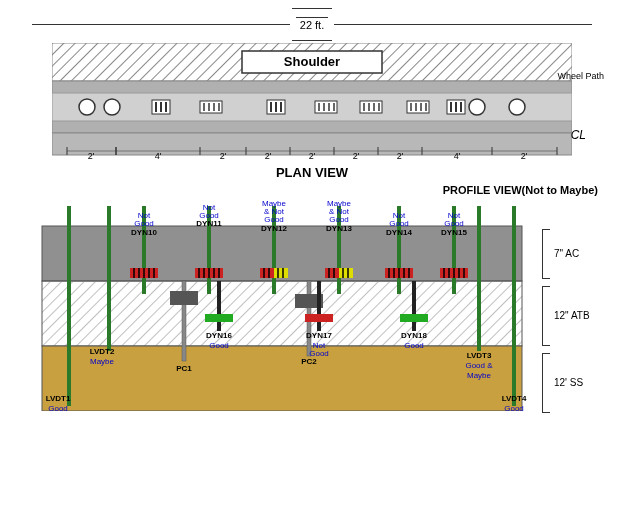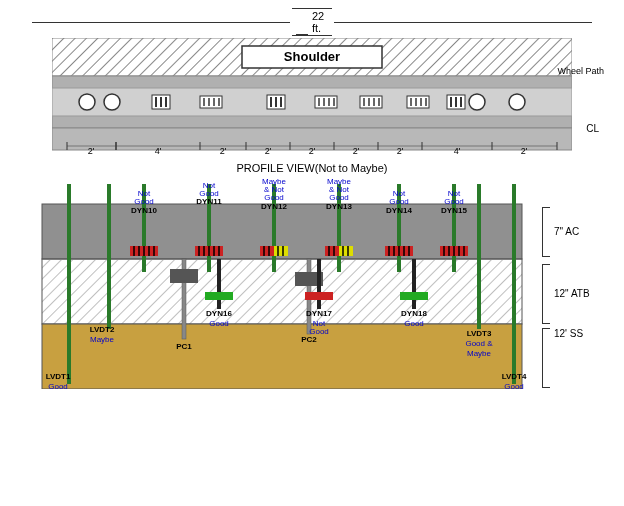--- a/index.html
+++ b/index.html
@@ -43,21 +43,21 @@
   </style>
 </head>
 <body>
 
 <div class="main-container">
 
   <div class="plan-view-container">
 
     <div style="display:flex; align-items:center; margin-bottom:2px; padding:0 10px;">
       <div style="flex:1; height:1px; background:#333;"></div>
-      <div style="border-top:1px solid #333; border-bottom:1px solid #333; padding:0 4px; margin:0 2px; font-size:10px; display:flex; flex-direction:row; align-items:flex-end;">
+      <div style="border-top:1px solid #333; border-bottom:1px solid #333; padding:8px 4px; margin:0 2px; font-size:10px; display:flex; flex-direction:column; align-items:flex-end;">
         <div style="width:100%; height:1px; background:#333;"></div>
         <span style="font-size:11px; padding:1px 4px;">22 ft.</span>
       </div>
       <div style="flex:1; height:1px; background:#333;"></div>
     </div>
 
     <div class="road-wrapper">
       <svg width="520" height="120" viewBox="0 0 520 120" style="display:block; margin:0 auto;">
 
         <defs>
@@ -148,27 +148,28 @@
 
         <line x1="440" y1="104" x2="440" y2="112" stroke="#333" stroke-width="1"></line>
         <text x="405" y="116" text-anchor="middle" font-size="9" font-family="Arial">4'</text>
 
         <line x1="505" y1="104" x2="505" y2="112" stroke="#333" stroke-width="1"></line>
         <text x="472" y="116" text-anchor="middle" font-size="9" font-family="Arial">2'</text>
 
         <line x1="520" y1="55" x2="528" y2="55" stroke="#333" stroke-width="0.8" stroke-dasharray="2,2"></line>
       </svg>
       <div style="position:absolute; right:-2px; top:28px; font-size:9px; line-height:1.2;">Wheel Path</div>
-      <div style="position:absolute; right:3px; top:85px; font-size:10px; ">CL</div>
+      <div style="position:absolute; right:16px; top:85px; font-size:12px; font-style:italic;">CL</div>
     </div>
 
+    <div class="plan-view-label">PLAN VIEW</div>
   </div>
 
   <div class="profile-view-container">
-    <div style="display:flex; justify-content:center; font-size:11px; font-weight:normal; padding:0 4px;">
+    <div style="display:flex; justify-content:flex-end; font-size:11px; font-weight:bold; padding:0 4px;">
       <span>PROFILE VIEW</span>
       <span>(Not to Maybe)</span>
     </div>
 
     <div style="display:flex; width:100%;">
 
       <div style="flex:1; position:relative;">
         <svg width="520" height="215" viewBox="0 0 520 215" style="display:block;">
           <defs>
             <pattern id="hatch2" width="8" height="8" patternUnits="userSpaceOnUse" patternTransform="rotate(45)">
@@ -305,21 +306,21 @@
           <div>
             <div>7" AC</div>
           </div>
         </div>
 
         <div style="display:flex; align-items:center; height:65px; margin-top:2px;">
           <div style="width:8px; border-top:1px solid #333; border-bottom:1px solid #333; border-left:1px solid #333; height:60px; margin-right:4px;"></div>
           <div>12" ATB</div>
         </div>
 
-        <div style="display:flex; align-items:flex-start; height:65px; margin-top:2px;">
+        <div style="display:flex; align-items:center; height:65px; margin-top:2px;">
           <div style="width:8px; border-top:1px solid #333; border-bottom:1px solid #333; border-left:1px solid #333; height:60px; margin-right:4px;"></div>
           <div>12' SS</div>
         </div>
       </div>
     </div>
 
   </div>
 </div>
 
 </body></html>

